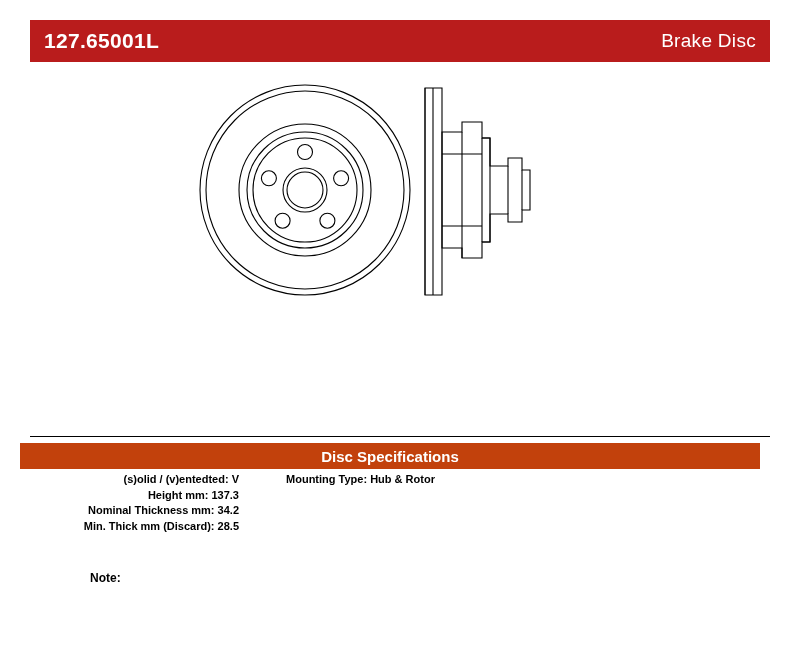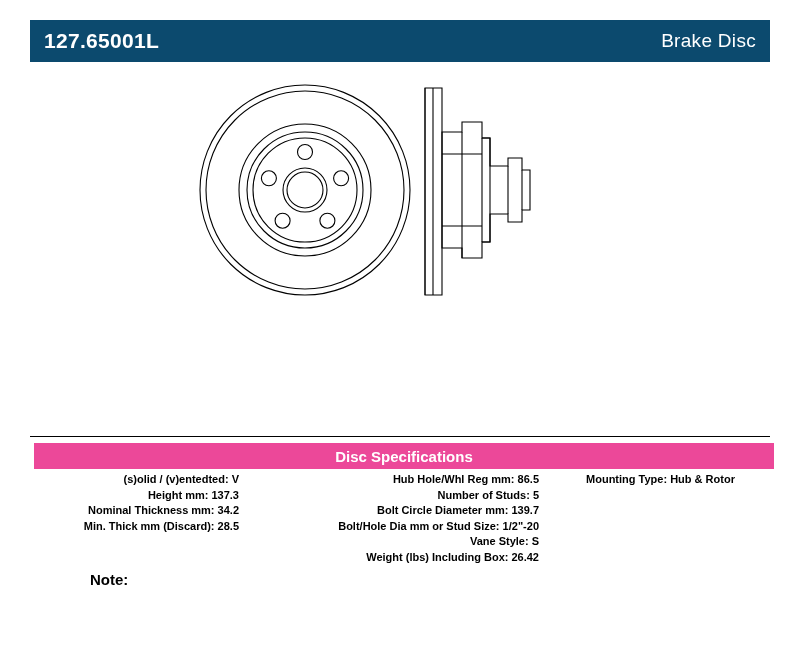--- a/index.html
+++ b/index.html
@@ -16,21 +16,21 @@
     overflow: hidden;
   }
 
   
   .header-bar {
     position: absolute;
     left: 30px;
     top: 20px;
     width: 740px;
     height: 42px;
-    background: #0c4a6e;
+    background: #b91c1c;
     display: flex;
     align-items: center;
     justify-content: space-between;
     box-sizing: border-box;
     padding: 0 14px;
   }
   .part-number {
     color: #ffffff;
     font-size: 21px;
     font-weight: bold;
@@ -51,25 +51,25 @@
     width: 740px;
     height: 350px;
   }
   .drawing-area svg {
     display: block;
   }
 
   
   .spec-title-bar {
     position: absolute;
-    left: 34px;
+    left: 20px;
     top: 443px;
     width: 740px;
     height: 26px;
-    background: #ec4899;
+    background: #c2410c;
     display: flex;
     align-items: center;
     justify-content: center;
   }
   .spec-title {
     color: #ffffff;
     font-size: 15px;
     font-weight: bold;
   }
 
@@ -97,21 +97,21 @@
   }
   .spec-col-1 .spec-line { text-align: right; }
   .spec-col-2 .spec-line { text-align: right; }
   .spec-col-3 .spec-line { text-align: center; }
 
   
   .note-row {
     position: absolute;
     left: 90px;
     top: 571px;
-    font-size: 15px;
+    font-size: 12px;
     font-weight: bold;
   }
 
   
   .bottom-rule {
     position: absolute;
     left: 30px;
     top: 436px;
     width: 740px;
     height: 1px;
@@ -177,28 +177,20 @@
   <span class="spec-title">Disc Specifications</span>
 </div>
 
 <div class="spec-body">
   <div class="spec-col spec-col-1">
     <div class="spec-line">(s)olid / (v)entedted: V</div>
     <div class="spec-line">Height mm: 137.3</div>
     <div class="spec-line">Nominal Thickness mm: 34.2</div>
     <div class="spec-line">Min. Thick mm (Discard): 28.5</div>
   </div>
-  <div class="spec-col spec-col-2">
-    <div class="spec-line">Hub Hole/Whl Reg mm: 86.5</div>
-    <div class="spec-line">Number of Studs: 5</div>
-    <div class="spec-line">Bolt Circle Diameter mm: 139.7</div>
-    <div class="spec-line">Bolt/Hole Dia mm or Stud Size: 1/2"-20</div>
-    <div class="spec-line">Vane Style: S</div>
-    <div class="spec-line">Weight (lbs) Including Box: 26.42</div>
-  </div>
   <div class="spec-col spec-col-3">
     <div class="spec-line">Mounting Type: Hub &amp; Rotor</div>
   </div>
 </div>
 
 <div class="note-row">
   <span>Note:</span>
   <span></span>
 </div>
 

